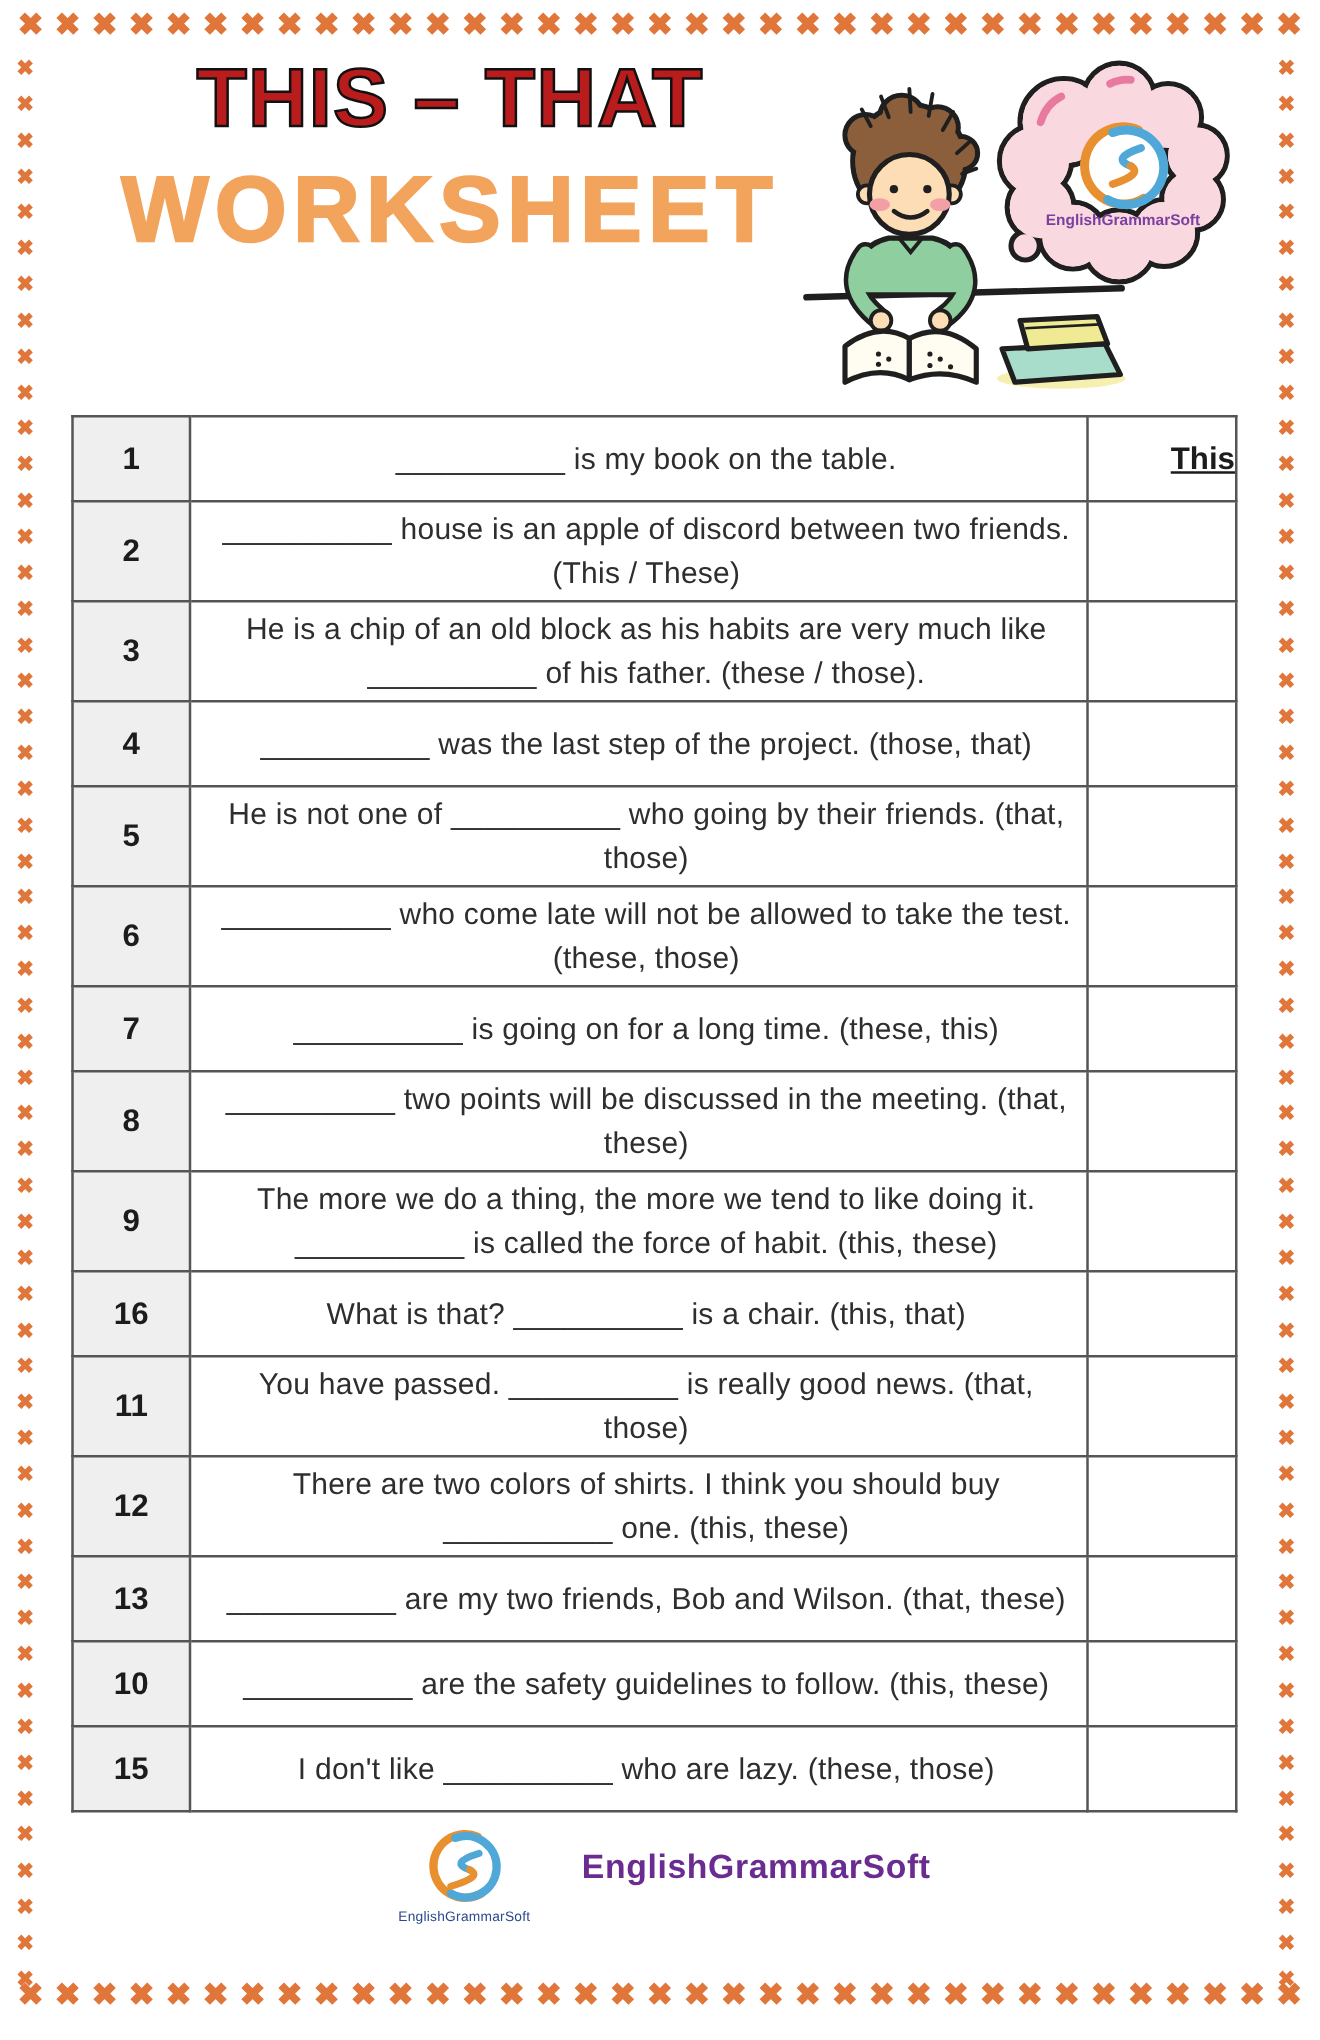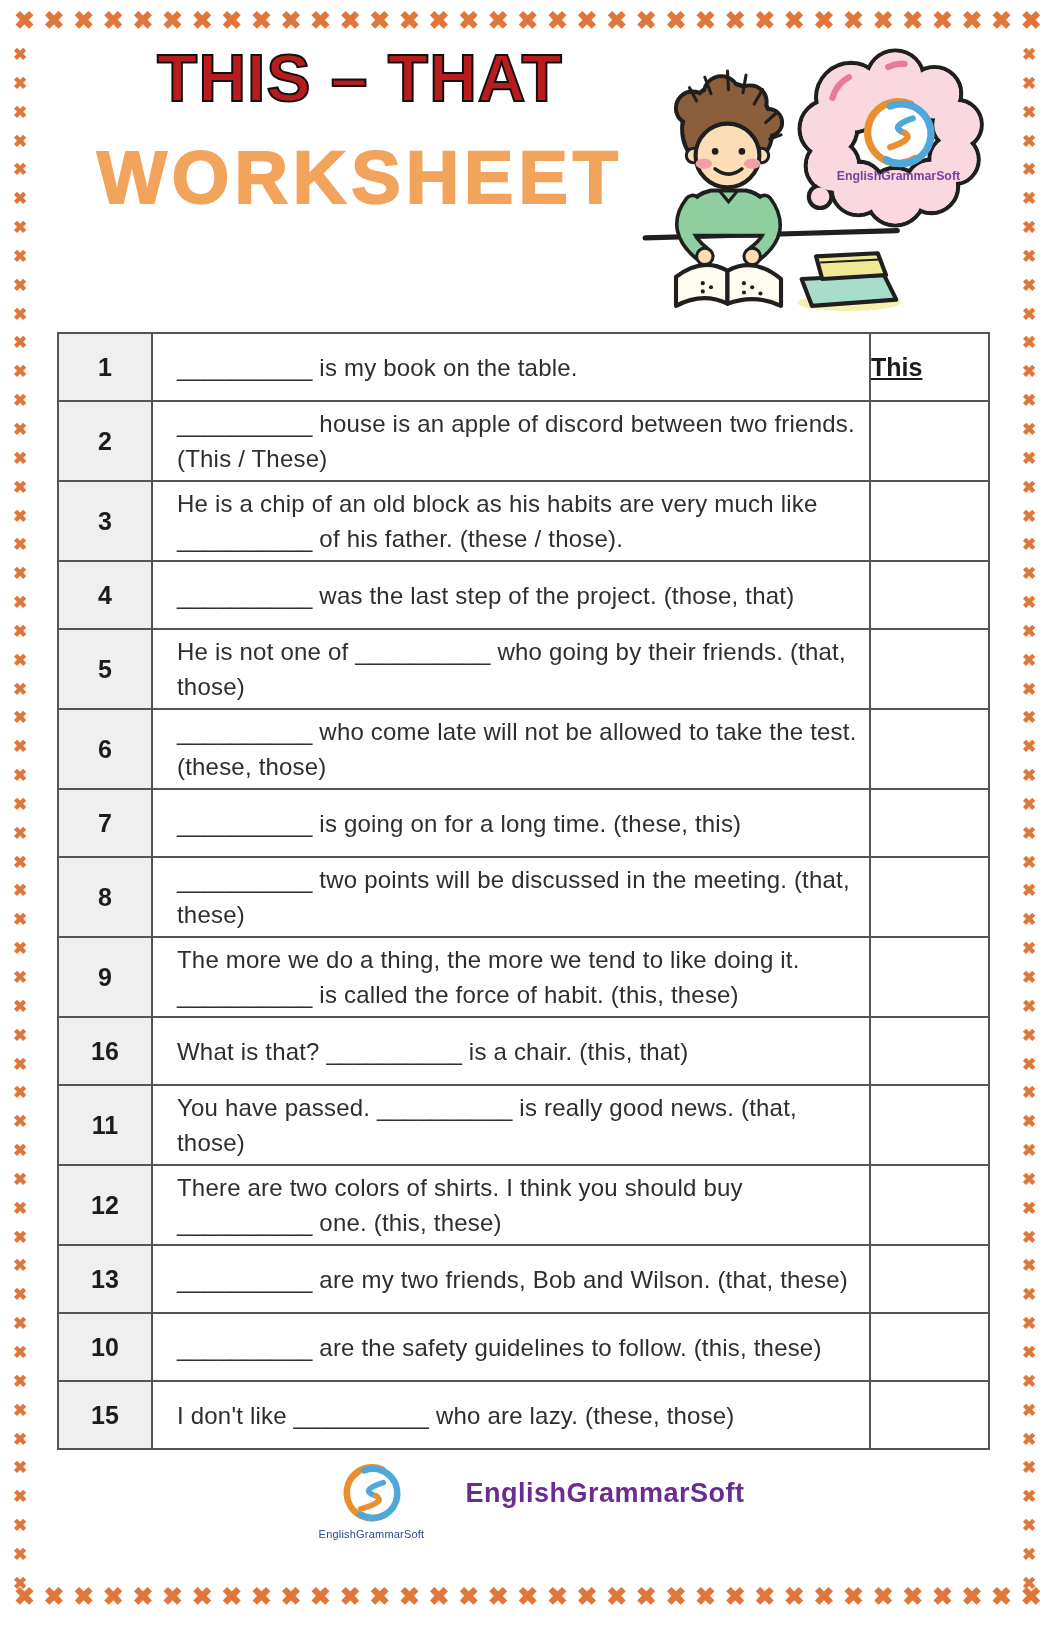--- a/index.html
+++ b/index.html
@@ -33,62 +33,62 @@
   }
   .title-line {
     font-size: 66px;
     font-weight: 900;
     color: #b91c1c;
     letter-spacing: 1px;
     line-height: 1.22;
     -webkit-text-stroke: 2px #111111;
   }
   .title-worksheet {
-    margin-top: 20px;
+    margin-top: 10px;
     font-size: 74px;
     font-weight: 900;
     letter-spacing: 5px;
     color: #F2A35C;
     line-height: 1.05;
     -webkit-text-stroke: 2px #F2A35C;
   }
 
   
   .illustration { position: absolute; left: 642px; top: 34px; width: 346px; height: 278px; }
   .illustration svg { width: 100%; height: 100%; }
 
   
   .qtable {
     position: absolute;
     left: 57px; top: 332px;
     width: 931px;
     border-collapse: collapse;
     table-layout: fixed;
   }
-  .qtable td { border: 2px solid #555555; vertical-align: middle; }
+  .qtable td { border: 2px solid #555555; vertical-align: middle; text-align: center; }
   .qtable tr { height: 68px; }
   .qtable td.num {
     width: 94px;
     background: #EFEFEF;
     text-align: center;
     font-weight: bold;
     font-size: 25px;
     color: #1c1c1c;
   }
   .qtable td.q {
     width: 718px;
     padding: 4px 12px 4px 24px;
     font-size: 24px;
     line-height: 35px;
     color: #2e2e2e;
     letter-spacing: 0.2px;
   }
   .qtable td.a {
     width: 119px;
-    text-align: left;
+    text-align: right;
     font-size: 25px;
     font-weight: bold;
     text-decoration: underline;
     color: #1c1c1c;
   }
 
   
   .footer {
     position: absolute;
     left: 0; top: 1460px; width: 100%;

